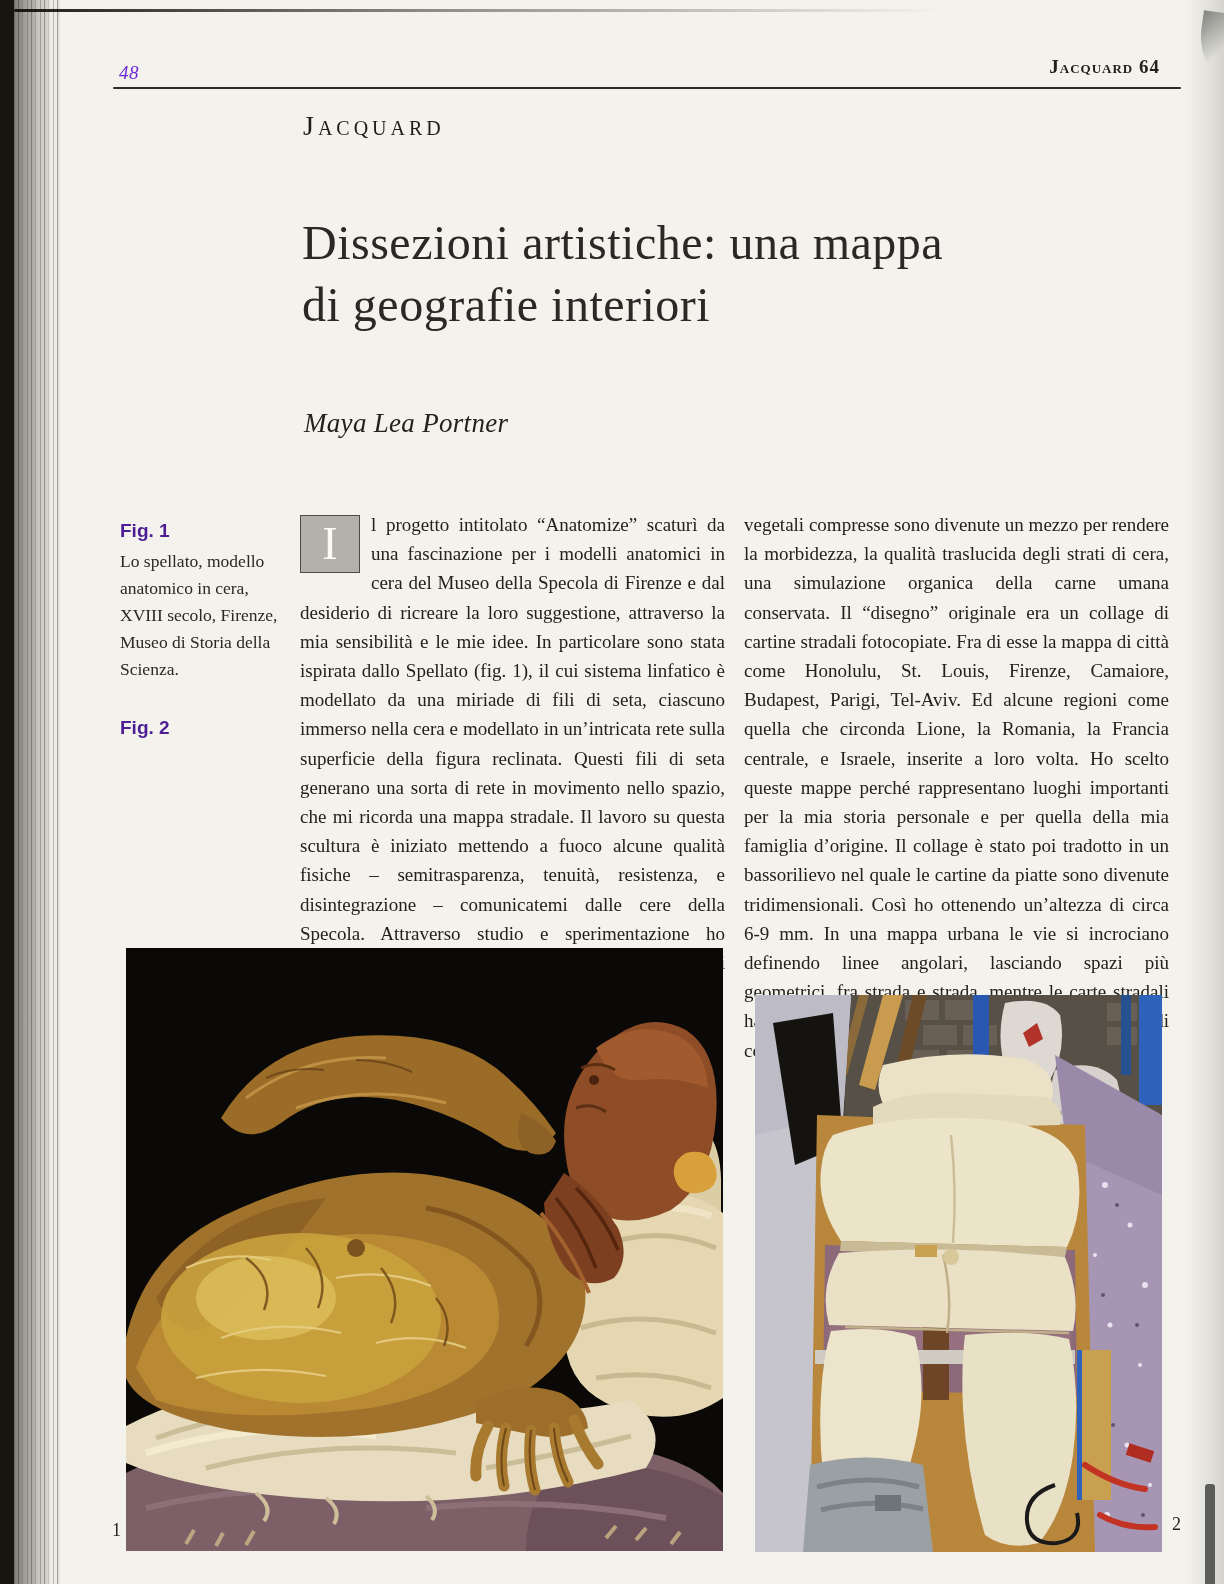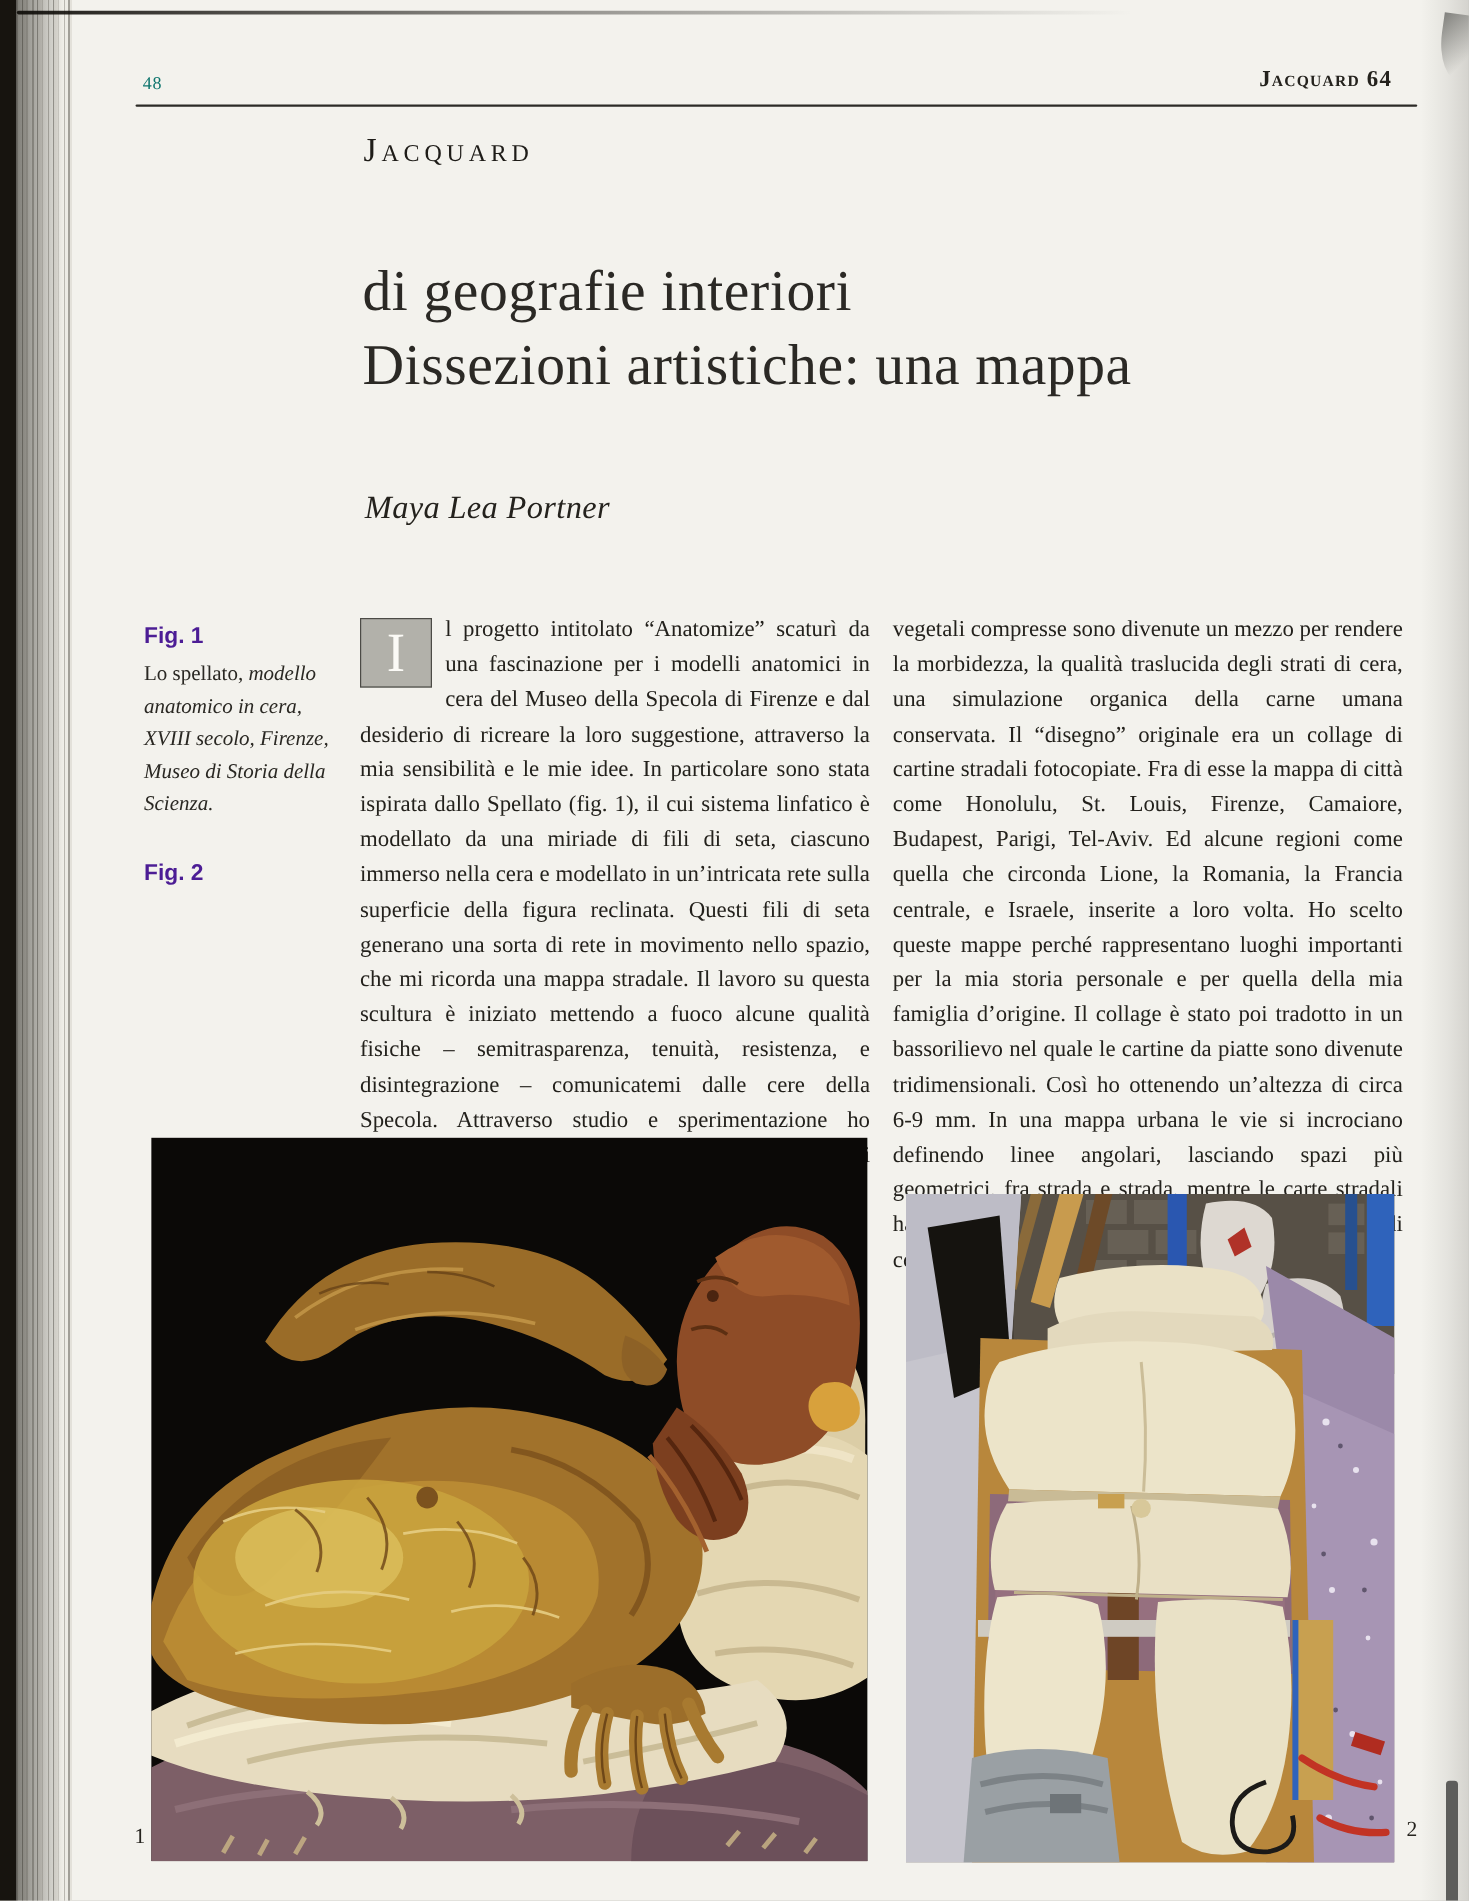--- a/index.html
+++ b/index.html
@@ -17,38 +17,38 @@
     background:linear-gradient(90deg, rgba(18,16,12,.95), rgba(18,16,12,.45) 45%, rgba(18,16,12,0) 100%);
     border-radius:2px;}
   .right-shade{position:absolute;right:0;top:0;width:40px;height:100%;
     background:linear-gradient(90deg, rgba(60,58,52,0) 0, rgba(60,58,52,.08) 55%, rgba(60,58,52,.17) 100%);}
   .corner-mark{position:absolute;right:-6px;top:12px;width:30px;height:56px;
     background:linear-gradient(125deg,#6f6f6b, rgba(110,110,106,0) 70%);
     border-radius:0 0 0 70%;opacity:.85;transform:rotate(8deg);}
   .br-bar{position:absolute;right:9px;bottom:0;width:10px;height:100px;background:#5d5d5b;border-radius:3px 3px 0 0;}
 
   
-  .folio{position:absolute;left:119px;top:62px;font-size:15px;color:#0f766e;letter-spacing:.5px;}
+  .folio{position:absolute;left:119px;top:62px;font-size:19px;color:#6d28d9;letter-spacing:.5px;font-style:italic;}
   .running-head{position:absolute;right:64px;top:56px;font-size:19px;color:#24221d;
     font-variant:small-caps;letter-spacing:1px;font-weight:bold;}
   .head-rule{position:absolute;left:113px;top:87px;width:1068px;height:2px;background:#2c2b27;border-radius:1px;}
 
   
   .section-label{position:absolute;left:303px;top:110px;font-size:28px;color:#1e1c18;
     font-variant:small-caps;letter-spacing:4px;}
   .article-title{position:absolute;left:302px;top:212px;width:760px;
     font-size:48px;line-height:62px;color:#2b2925;letter-spacing:.5px;font-weight:400;}
   .byline{position:absolute;left:304px;top:408px;font-size:27px;font-style:italic;color:#24221d;letter-spacing:.3px;}
 
   
   .sidebar{position:absolute;left:120px;top:520px;width:160px;}
   .fig-label{font-family:"Liberation Sans", sans-serif;font-weight:bold;font-size:19px;color:#4c1d95;margin:0 0 6px 0;}
   .fig-caption{font-size:17.5px;line-height:27px;color:#2a2823;margin:0 0 34px 0;hyphens:auto;}
   .fig-caption .roman{font-style:normal;}
-  .fig-caption .ital{font-style:italic;}
+  .fig-caption .ital{}
 
   
   .bodycol{position:absolute;top:510px;width:425px;font-size:19px;line-height:29.2px;
     color:#23211c;text-align:justify;}
   .col1{left:300px;}
   .col2{left:744px;}
   .dropcap-box{float:left;width:60px;height:58px;margin:5px 11px 2px 0;background:#b2b1aa;
     border:1px solid #4c4b46;box-sizing:border-box;display:flex;align-items:center;justify-content:center;}
   .dropcap-box span{color:#fbfaf6;font-size:46px;line-height:1;font-family:"Liberation Serif", serif;}
 
@@ -64,22 +64,22 @@
 <body>
 
 <div class="canvas">
 
   <div class="folio">48</div>
   <div class="running-head">Jacquard 64</div>
   <div class="head-rule"></div>
 
   <div class="section-label">Jacquard</div>
   <div class="article-title">
+    <div>Dissezioni artistiche: una mappa</div>
     <div>di geografie interiori</div>
-    <div>Dissezioni artistiche: una mappa</div>
   </div>
   <div class="byline">Maya Lea Portner</div>
 
   <div class="sidebar">
     <p class="fig-label">Fig. 1</p>
     <p class="fig-caption"><span class="roman">Lo spellato,</span> <span class="ital">modello anatomico in cera, XVIII secolo, Firenze, Museo di Storia della Scienza.</span></p>
     <p class="fig-label">Fig. 2</p>
   </div>
 
   <div class="bodycol col1">

